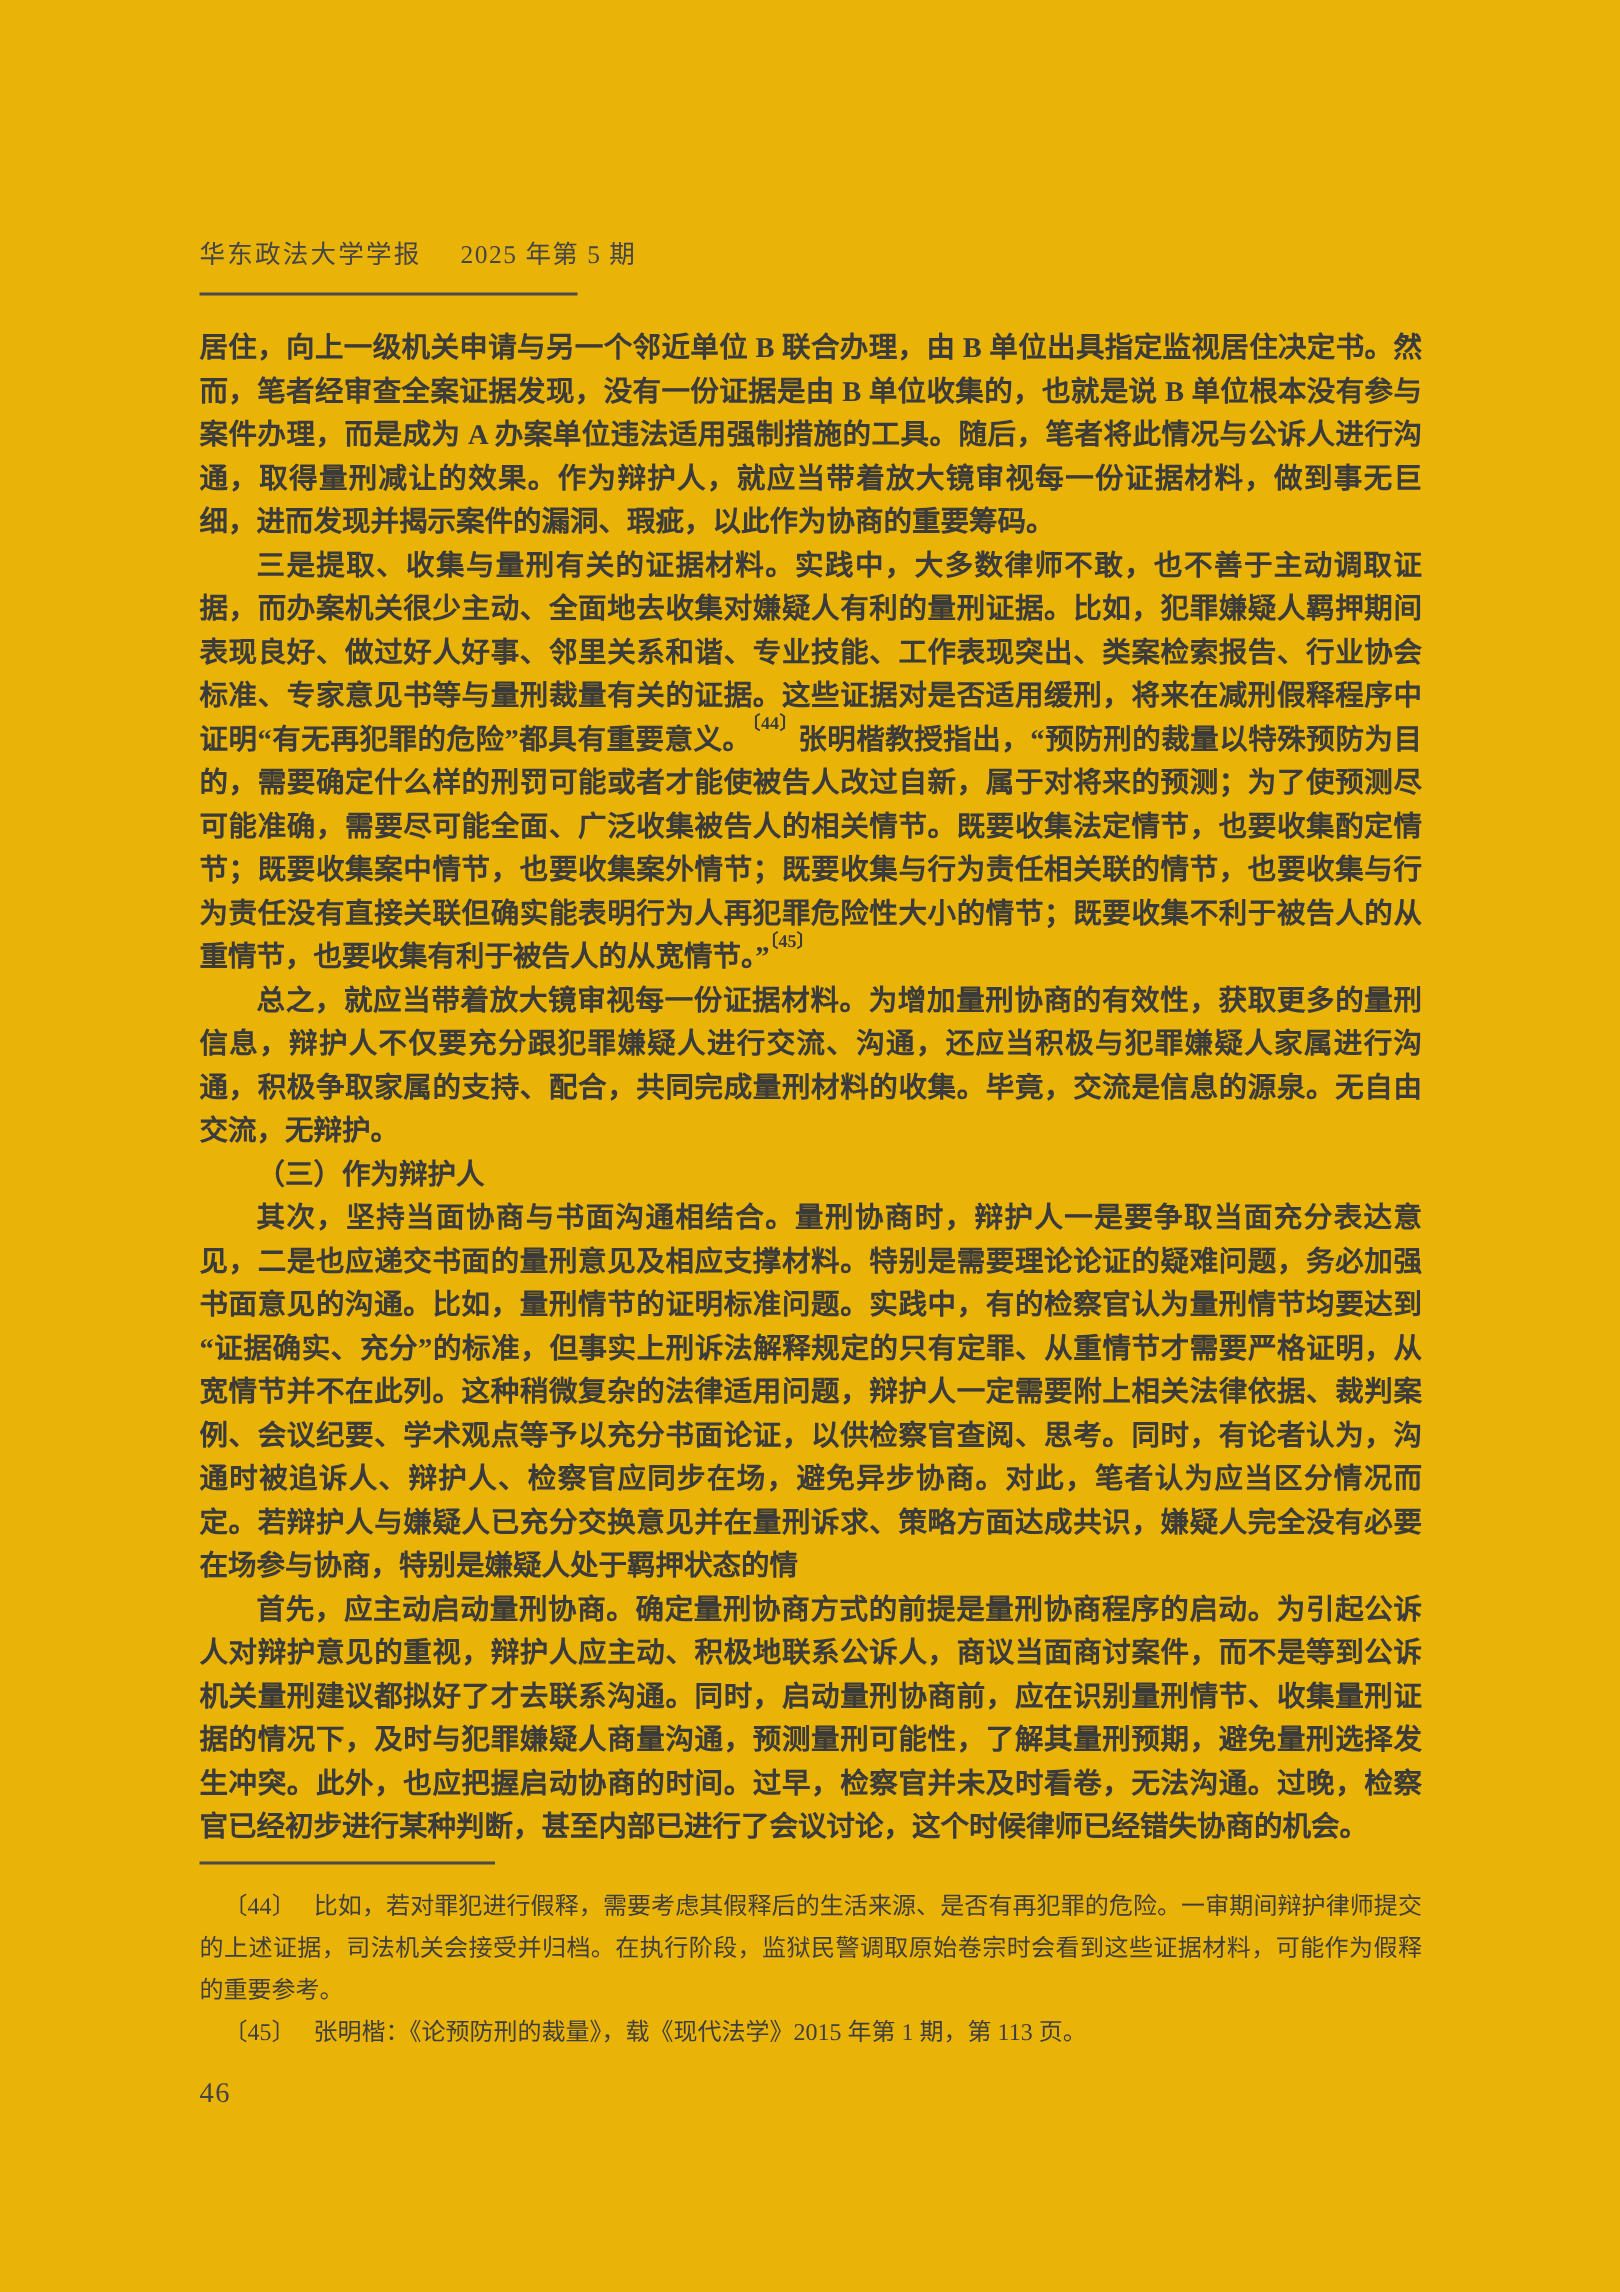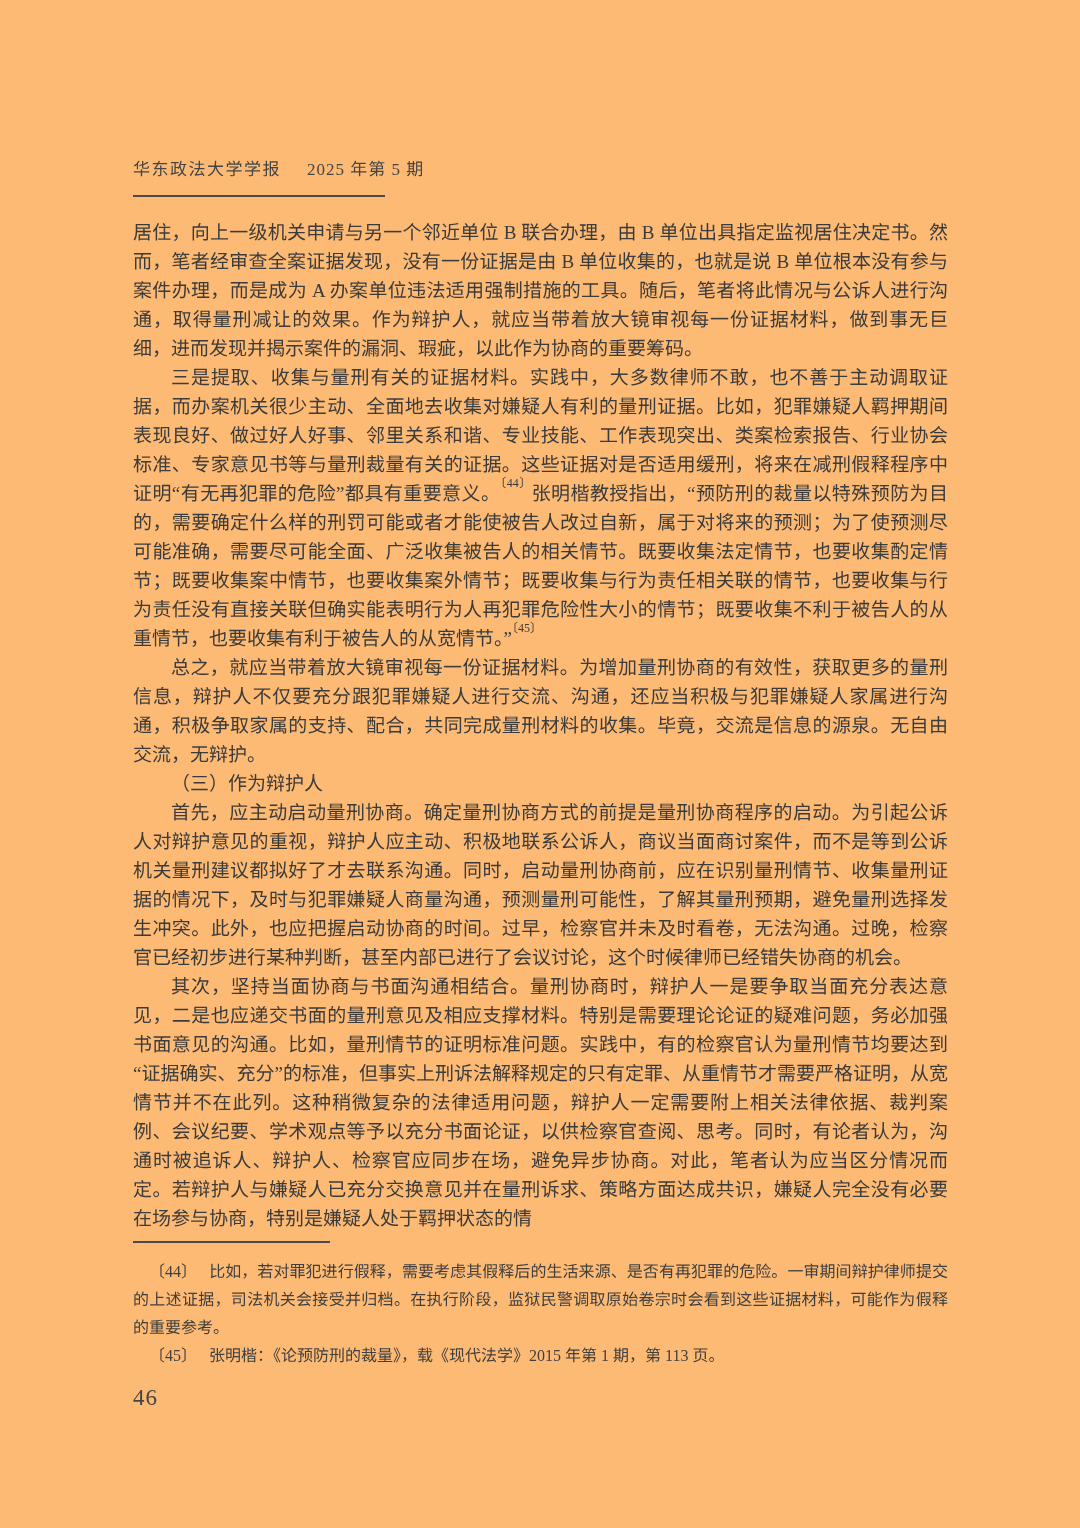--- a/index.html
+++ b/index.html
@@ -1,21 +1,21 @@
 <!DOCTYPE html>
 <html lang="zh-CN"><head>
 <meta charset="utf-8">
 <style>
   html, body { margin: 0; padding: 0; background: #ffffff; }
   .page {
     position: relative;
     width: 1080px;
     height: 1528px;
     margin: 0 auto;
-    background: #fdba74;
+    background: #eab308;
     box-sizing: border-box;
     padding: 158px 132px 0 133px;
     font-family: "Liberation Serif", "DejaVu Serif", serif;
     color: #3a3a3a;
     overflow: hidden;
   }
   
   .running-head {
     font-size: 17px;
     line-height: 24px;
@@ -31,21 +31,21 @@
     margin-top: 13px;
   }
   
   .article {
     margin-top: 21px;
     font-size: 19px;
     line-height: 29px;
     text-align: justify;
     color: #3b3b3b;
   }
-  .article p { margin: 0; text-indent: 2em; }
+  .article p { margin: 0; text-indent: 2em; font-weight: bold; }
   .article p.no-indent { text-indent: 0; }
   .fn-ref {
     font-size: 12px;
     line-height: 0;
     position: relative;
     top: -6px;
     letter-spacing: 0;
     white-space: nowrap;
   }
   
@@ -64,21 +64,21 @@
     margin-top: 15px;
     font-size: 16px;
     line-height: 28px;
     text-align: justify;
     color: #3f3f3f;
   }
   .footnote { text-indent: 1em; margin: 0; }
   .fn-marker { margin-right: 12px; }
   .page-number {
     margin-top: 15px;
-    font-size: 23px;
+    font-size: 19px;
     letter-spacing: 1px;
     color: #444444;
   }
 </style>
 </head>
 <body>
 
 <div class="page">
 
   <header>
@@ -91,23 +91,23 @@
   <main class="article">
     <p class="no-indent"><span>居住，向上一级机关申请与另一个邻近单位 B 联合办理，由 B 单位出具指定监视居住决定书。然而，笔者经审查全案证据发现，没有一份证据是由 B 单位收集的，也就是说 B 单位根本没有参与案件办理，而是成为 A 办案单位违法适用强制措施的工具。随后，笔者将此情况与公诉人进行沟通，取得量刑减让的效果。作为辩护人，就应当带着放大镜审视每一份证据材料，做到事无巨细，进而发现并揭示案件的漏洞、瑕疵，以此作为协商的重要筹码。</span></p>
 
     <p><span>三是提取、收集与量刑有关的证据材料。实践中，大多数律师不敢，也不善于主动调取证据，而办案机关很少主动、全面地去收集对嫌疑人有利的量刑证据。比如，犯罪嫌疑人羁押期间表现良好、做过好人好事、邻里关系和谐、专业技能、工作表现突出、类案检索报告、行业协会标准、专家意见书等与量刑裁量有关的证据。这些证据对是否适用缓刑，将来在减刑假释程序中证明“有无再犯罪的危险”都具有重要意义。</span><sup class="fn-ref">〔44〕</sup><span>张明楷教授指出，“预防刑的裁量以特殊预防为目的，需要确定什么样的刑罚可能或者才能使被告人改过自新，属于对将来的预测；为了使预测尽可能准确，需要尽可能全面、广泛收集被告人的相关情节。既要收集法定情节，也要收集酌定情节；既要收集案中情节，也要收集案外情节；既要收集与行为责任相关联的情节，也要收集与行为责任没有直接关联但确实能表明行为人再犯罪危险性大小的情节；既要收集不利于被告人的从重情节，也要收集有利于被告人的从宽情节。”</span><sup class="fn-ref">〔45〕</sup></p>
 
     <p><span>总之，就应当带着放大镜审视每一份证据材料。为增加量刑协商的有效性，获取更多的量刑信息，辩护人不仅要充分跟犯罪嫌疑人进行交流、沟通，还应当积极与犯罪嫌疑人家属进行沟通，积极争取家属的支持、配合，共同完成量刑材料的收集。毕竟，交流是信息的源泉。无自由交流，无辩护。</span></p>
 
     <p><span>（三）作为辩护人</span></p>
 
 
+    <p><span>其次，坚持当面协商与书面沟通相结合。量刑协商时，辩护人一是要争取当面充分表达意见，二是也应递交书面的量刑意见及相应支撑材料。特别是需要理论论证的疑难问题，务必加强书面意见的沟通。比如，量刑情节的证明标准问题。实践中，有的检察官认为量刑情节均要达到“证据确实、充分”的标准，但事实上刑诉法解释规定的只有定罪、从重情节才需要严格证明，从宽情节并不在此列。这种稍微复杂的法律适用问题，辩护人一定需要附上相关法律依据、裁判案例、会议纪要、学术观点等予以充分书面论证，以供检察官查阅、思考。同时，有论者认为，沟通时被追诉人、辩护人、检察官应同步在场，避免异步协商。对此，笔者认为应当区分情况而定。若辩护人与嫌疑人已充分交换意见并在量刑诉求、策略方面达成共识，嫌疑人完全没有必要在场参与协商，特别是嫌疑人处于羁押状态的情</span></p>
+
     <p><span>首先，应主动启动量刑协商。确定量刑协商方式的前提是量刑协商程序的启动。为引起公诉人对辩护意见的重视，辩护人应主动、积极地联系公诉人，商议当面商讨案件，而不是等到公诉机关量刑建议都拟好了才去联系沟通。同时，启动量刑协商前，应在识别量刑情节、收集量刑证据的情况下，及时与犯罪嫌疑人商量沟通，预测量刑可能性，了解其量刑预期，避免量刑选择发生冲突。此外，也应把握启动协商的时间。过早，检察官并未及时看卷，无法沟通。过晚，检察官已经初步进行某种判断，甚至内部已进行了会议讨论，这个时候律师已经错失协商的机会。</span></p>
-
-    <p><span>其次，坚持当面协商与书面沟通相结合。量刑协商时，辩护人一是要争取当面充分表达意见，二是也应递交书面的量刑意见及相应支撑材料。特别是需要理论论证的疑难问题，务必加强书面意见的沟通。比如，量刑情节的证明标准问题。实践中，有的检察官认为量刑情节均要达到“证据确实、充分”的标准，但事实上刑诉法解释规定的只有定罪、从重情节才需要严格证明，从宽情节并不在此列。这种稍微复杂的法律适用问题，辩护人一定需要附上相关法律依据、裁判案例、会议纪要、学术观点等予以充分书面论证，以供检察官查阅、思考。同时，有论者认为，沟通时被追诉人、辩护人、检察官应同步在场，避免异步协商。对此，笔者认为应当区分情况而定。若辩护人与嫌疑人已充分交换意见并在量刑诉求、策略方面达成共识，嫌疑人完全没有必要在场参与协商，特别是嫌疑人处于羁押状态的情</span></p>
   </main>
 
   <footer class="footer-block">
     <div class="fn-rule"></div>
     <div class="footnotes">
       <p class="footnote"><span class="fn-marker">〔44〕</span><span>比如，若对罪犯进行假释，需要考虑其假释后的生活来源、是否有再犯罪的危险。一审期间辩护律师提交的上述证据，司法机关会接受并归档。在执行阶段，监狱民警调取原始卷宗时会看到这些证据材料，可能作为假释的重要参考。</span></p>
       <p class="footnote"><span class="fn-marker">〔45〕</span><span>张明楷：《论预防刑的裁量》，载《现代法学》2015 年第 1 期，第 113 页。</span></p>
     </div>
     <div class="page-number">46</div>
   </footer>

